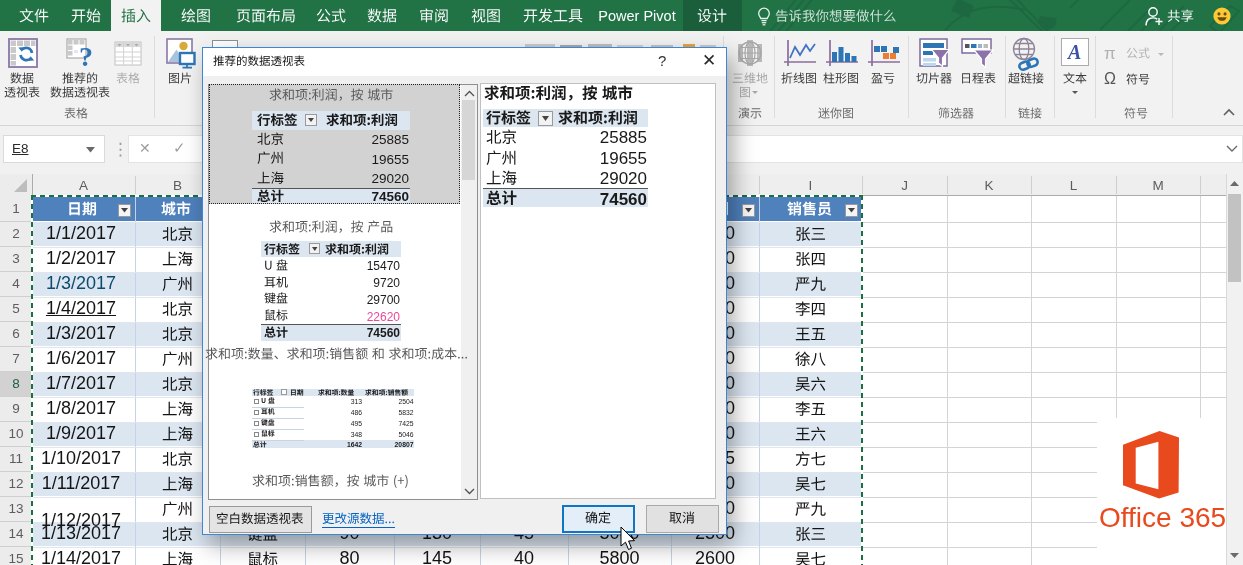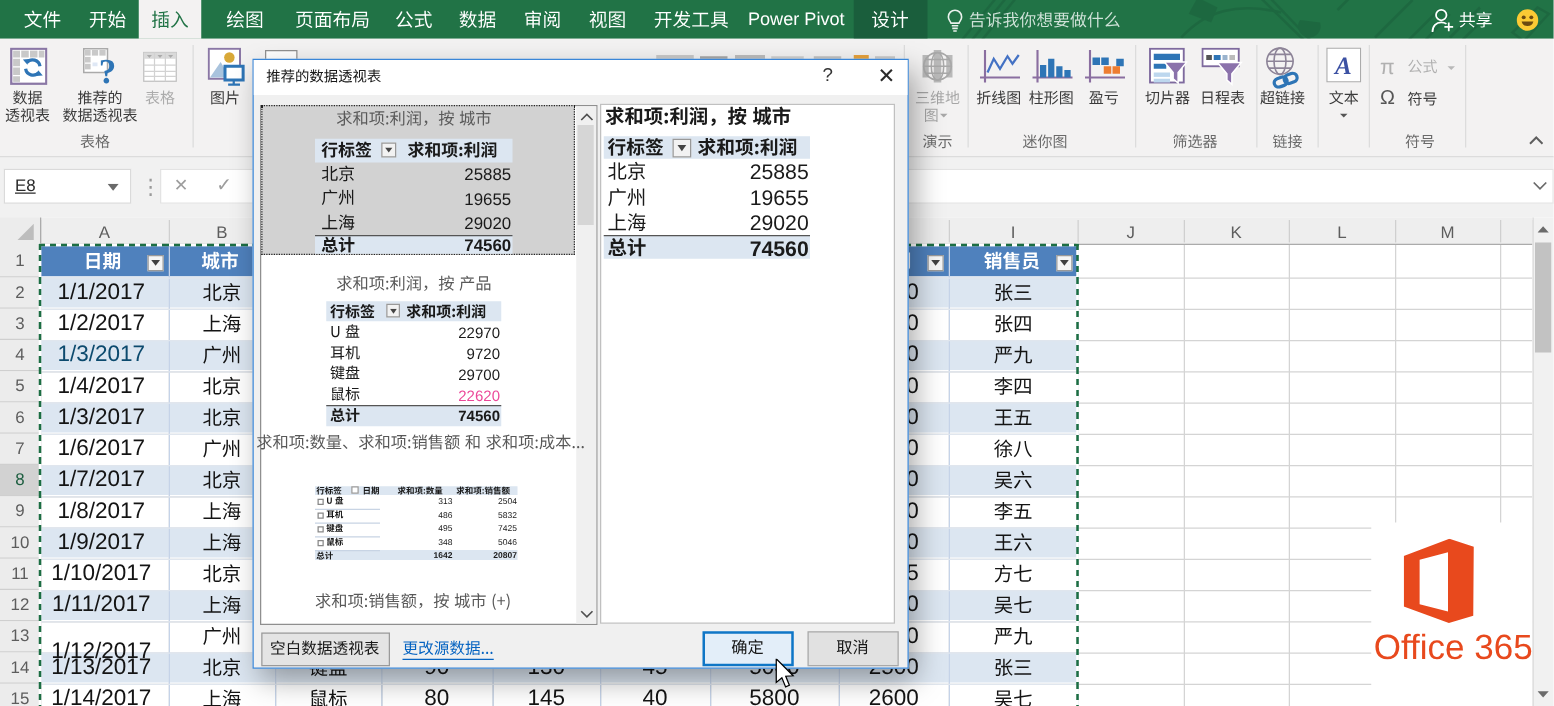--- a/index.html
+++ b/index.html
@@ -861,21 +861,21 @@
 <div style="position:absolute;left:437px;top:273px;transform:translateX(-50%);font:normal 18px 'Liberation Sans',sans-serif;color:#141414;white-space:nowrap;">150</div>
 <div style="position:absolute;left:524px;top:273px;transform:translateX(-50%);font:normal 18px 'Liberation Sans',sans-serif;color:#141414;white-space:nowrap;">50</div>
 <div style="position:absolute;left:619.5px;top:273px;transform:translateX(-50%);font:normal 18px 'Liberation Sans',sans-serif;color:#141414;white-space:nowrap;">14250</div>
 <div style="position:absolute;left:715px;top:273px;transform:translateX(-50%);font:normal 18px 'Liberation Sans',sans-serif;color:#141414;white-space:nowrap;">1400</div>
 <svg style="position:absolute;left:795.0px;top:275.5px;overflow:visible" width="31" height="18">
     <g transform="translate(0,13.64) scale(0.01550)" fill="#141414">
       <use href="#g4e25"></use>
       <use href="#g4e5d" x="1000"></use>
     </g>
   </svg>
-<div style="position:absolute;left:81px;top:298px;transform:translateX(-50%);font:normal 18px 'Liberation Sans',sans-serif;color:#141414;white-space:nowrap;">1/4/2017</div>
+<div style="position:absolute;left:81px;top:298px;transform:translateX(-50%);font:normal 18px 'Liberation Sans',sans-serif;color:#141414;white-space:nowrap;text-decoration:underline;">1/4/2017</div>
 <svg style="position:absolute;left:162.0px;top:300.5px;overflow:visible" width="31" height="18">
     <g transform="translate(0,13.64) scale(0.01550)" fill="#141414">
       <use href="#g5317"></use>
       <use href="#g4eac" x="1000"></use>
     </g>
   </svg>
 <svg style="position:absolute;left:247.0px;top:300.5px;overflow:visible" width="31" height="18">
     <g transform="translate(0,13.64) scale(0.01550)" fill="#141414">
       <use href="#g9f20"></use>
       <use href="#g6807" x="1000"></use>
@@ -1276,21 +1276,21 @@
       <use href="#g5229b" x="3325"></use>
       <use href="#g6da6b" x="4325"></use>
     </g>
   </svg>
 <svg style="position:absolute;left:264.0px;top:258.7px;overflow:visible" width="24" height="14">
     <g transform="translate(0,10.56) scale(0.01200)" fill="#1a1a1a">
       <use href="#g0055"></use>
       <use href="#g76d8" x="1001"></use>
     </g>
   </svg>
-<div style="position:absolute;left:0px;top:259.2px;font:normal 12px 'Liberation Sans',sans-serif;color:#1a1a1a;white-space:nowrap;right:843px;position:absolute;text-align:right;left:auto">22970</div>
+<div style="position:absolute;left:0px;top:259.2px;font:normal 12px 'Liberation Sans',sans-serif;color:#1a1a1a;white-space:nowrap;right:843px;position:absolute;text-align:right;left:auto">15470</div>
 <svg style="position:absolute;left:264.0px;top:275.5px;overflow:visible" width="24" height="14">
     <g transform="translate(0,10.56) scale(0.01200)" fill="#1a1a1a">
       <use href="#g8033"></use>
       <use href="#g673a" x="1000"></use>
     </g>
   </svg>
 <div style="position:absolute;left:0px;top:276px;font:normal 12px 'Liberation Sans',sans-serif;color:#1a1a1a;white-space:nowrap;right:843px;position:absolute;text-align:right;left:auto">9720</div>
 <svg style="position:absolute;left:264.0px;top:292.3px;overflow:visible" width="24" height="14">
     <g transform="translate(0,10.56) scale(0.01200)" fill="#1a1a1a">
       <use href="#g952e"></use>

